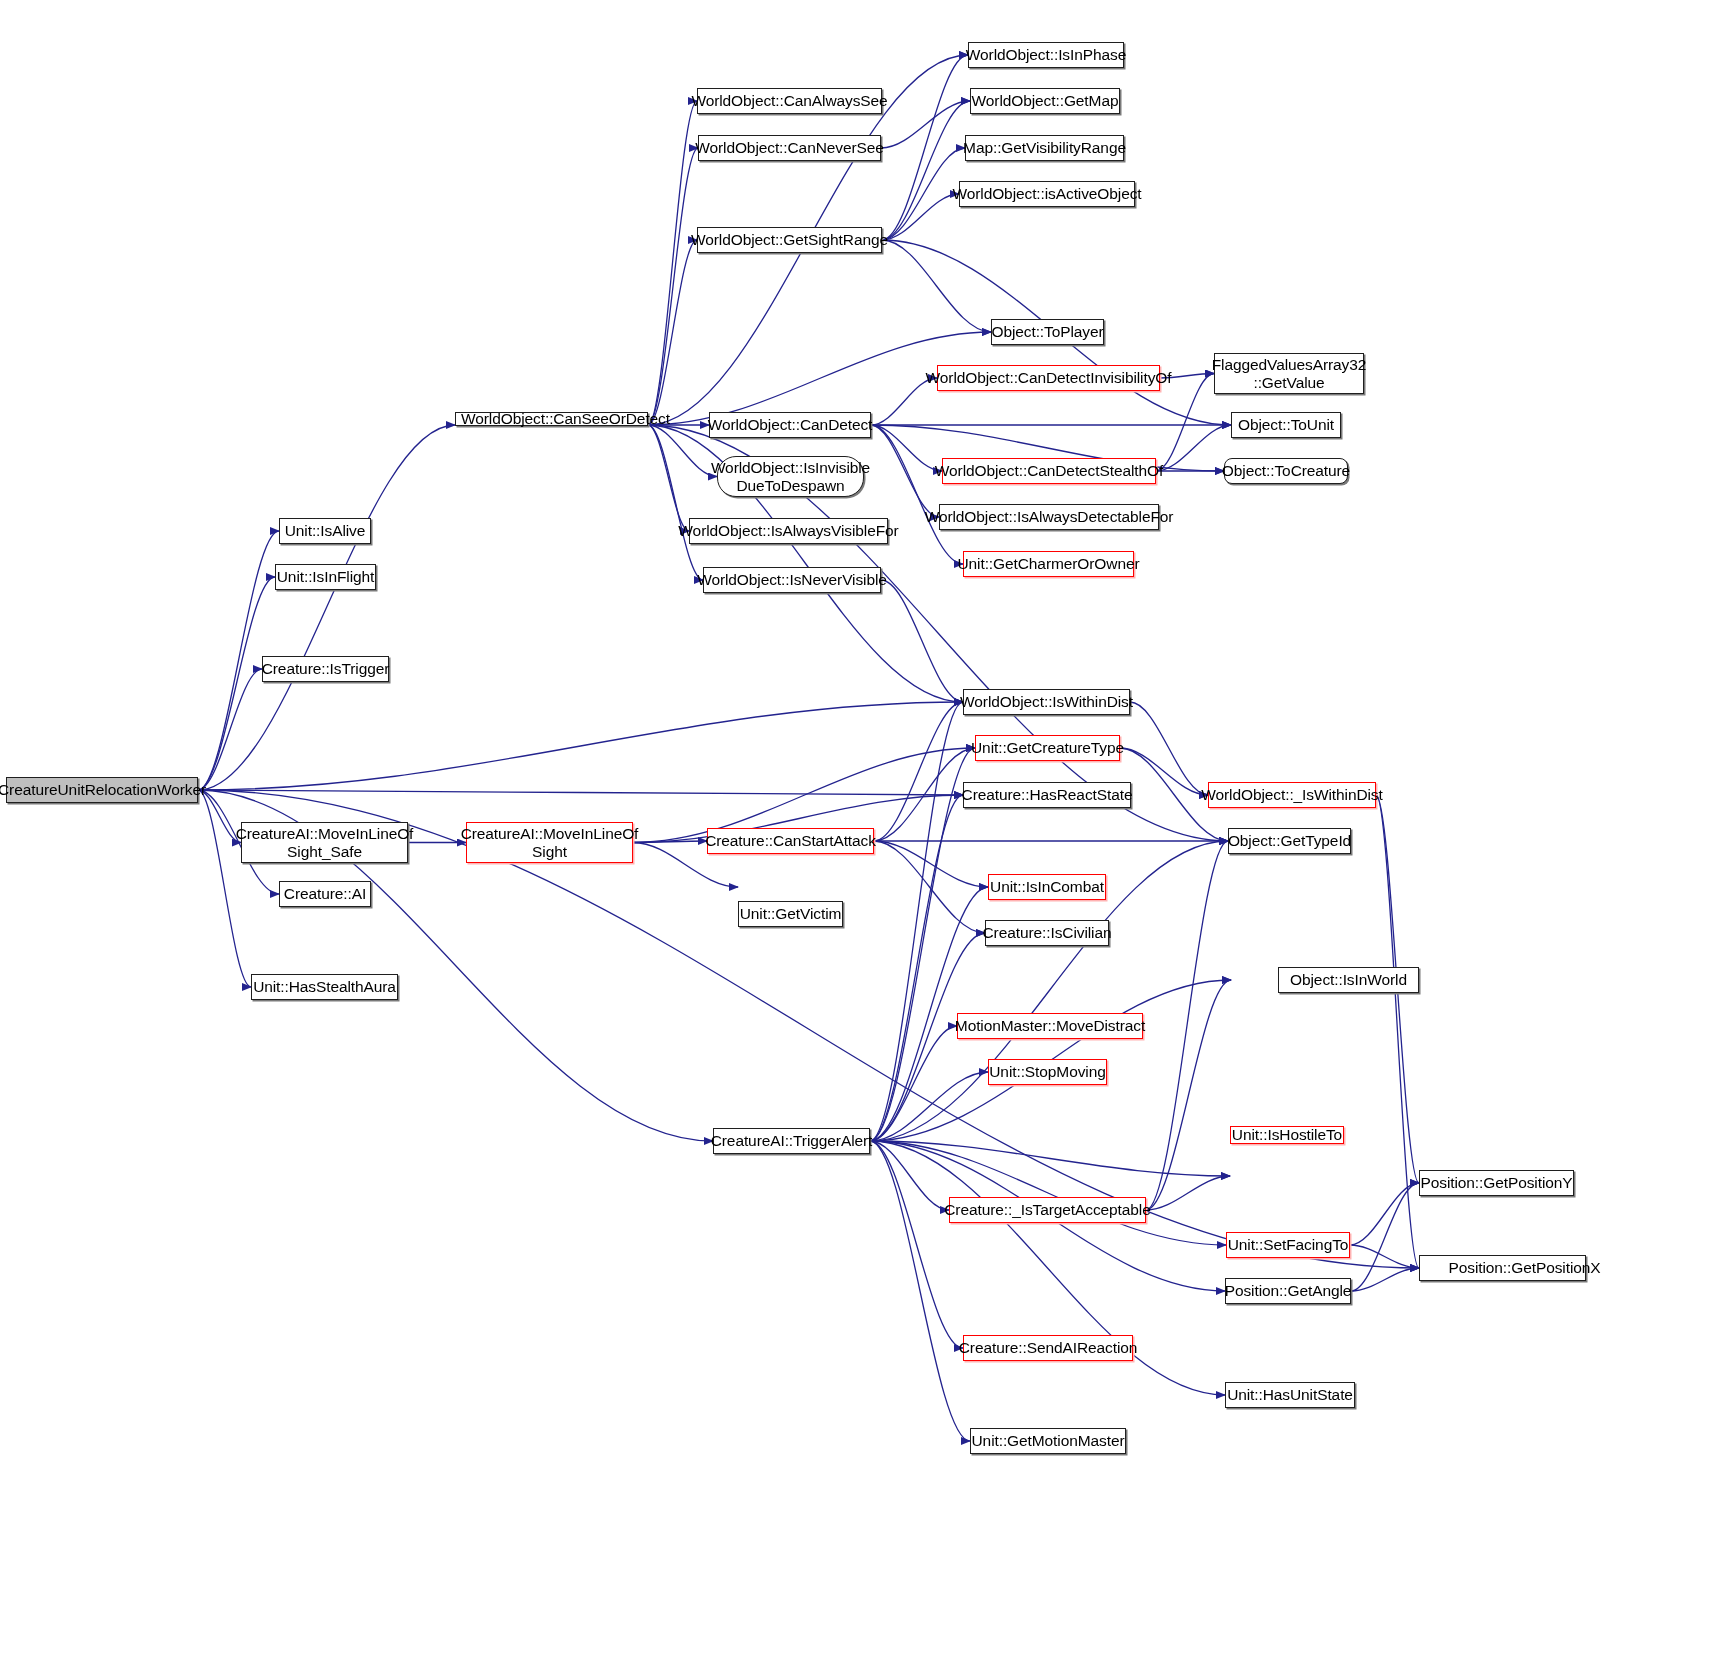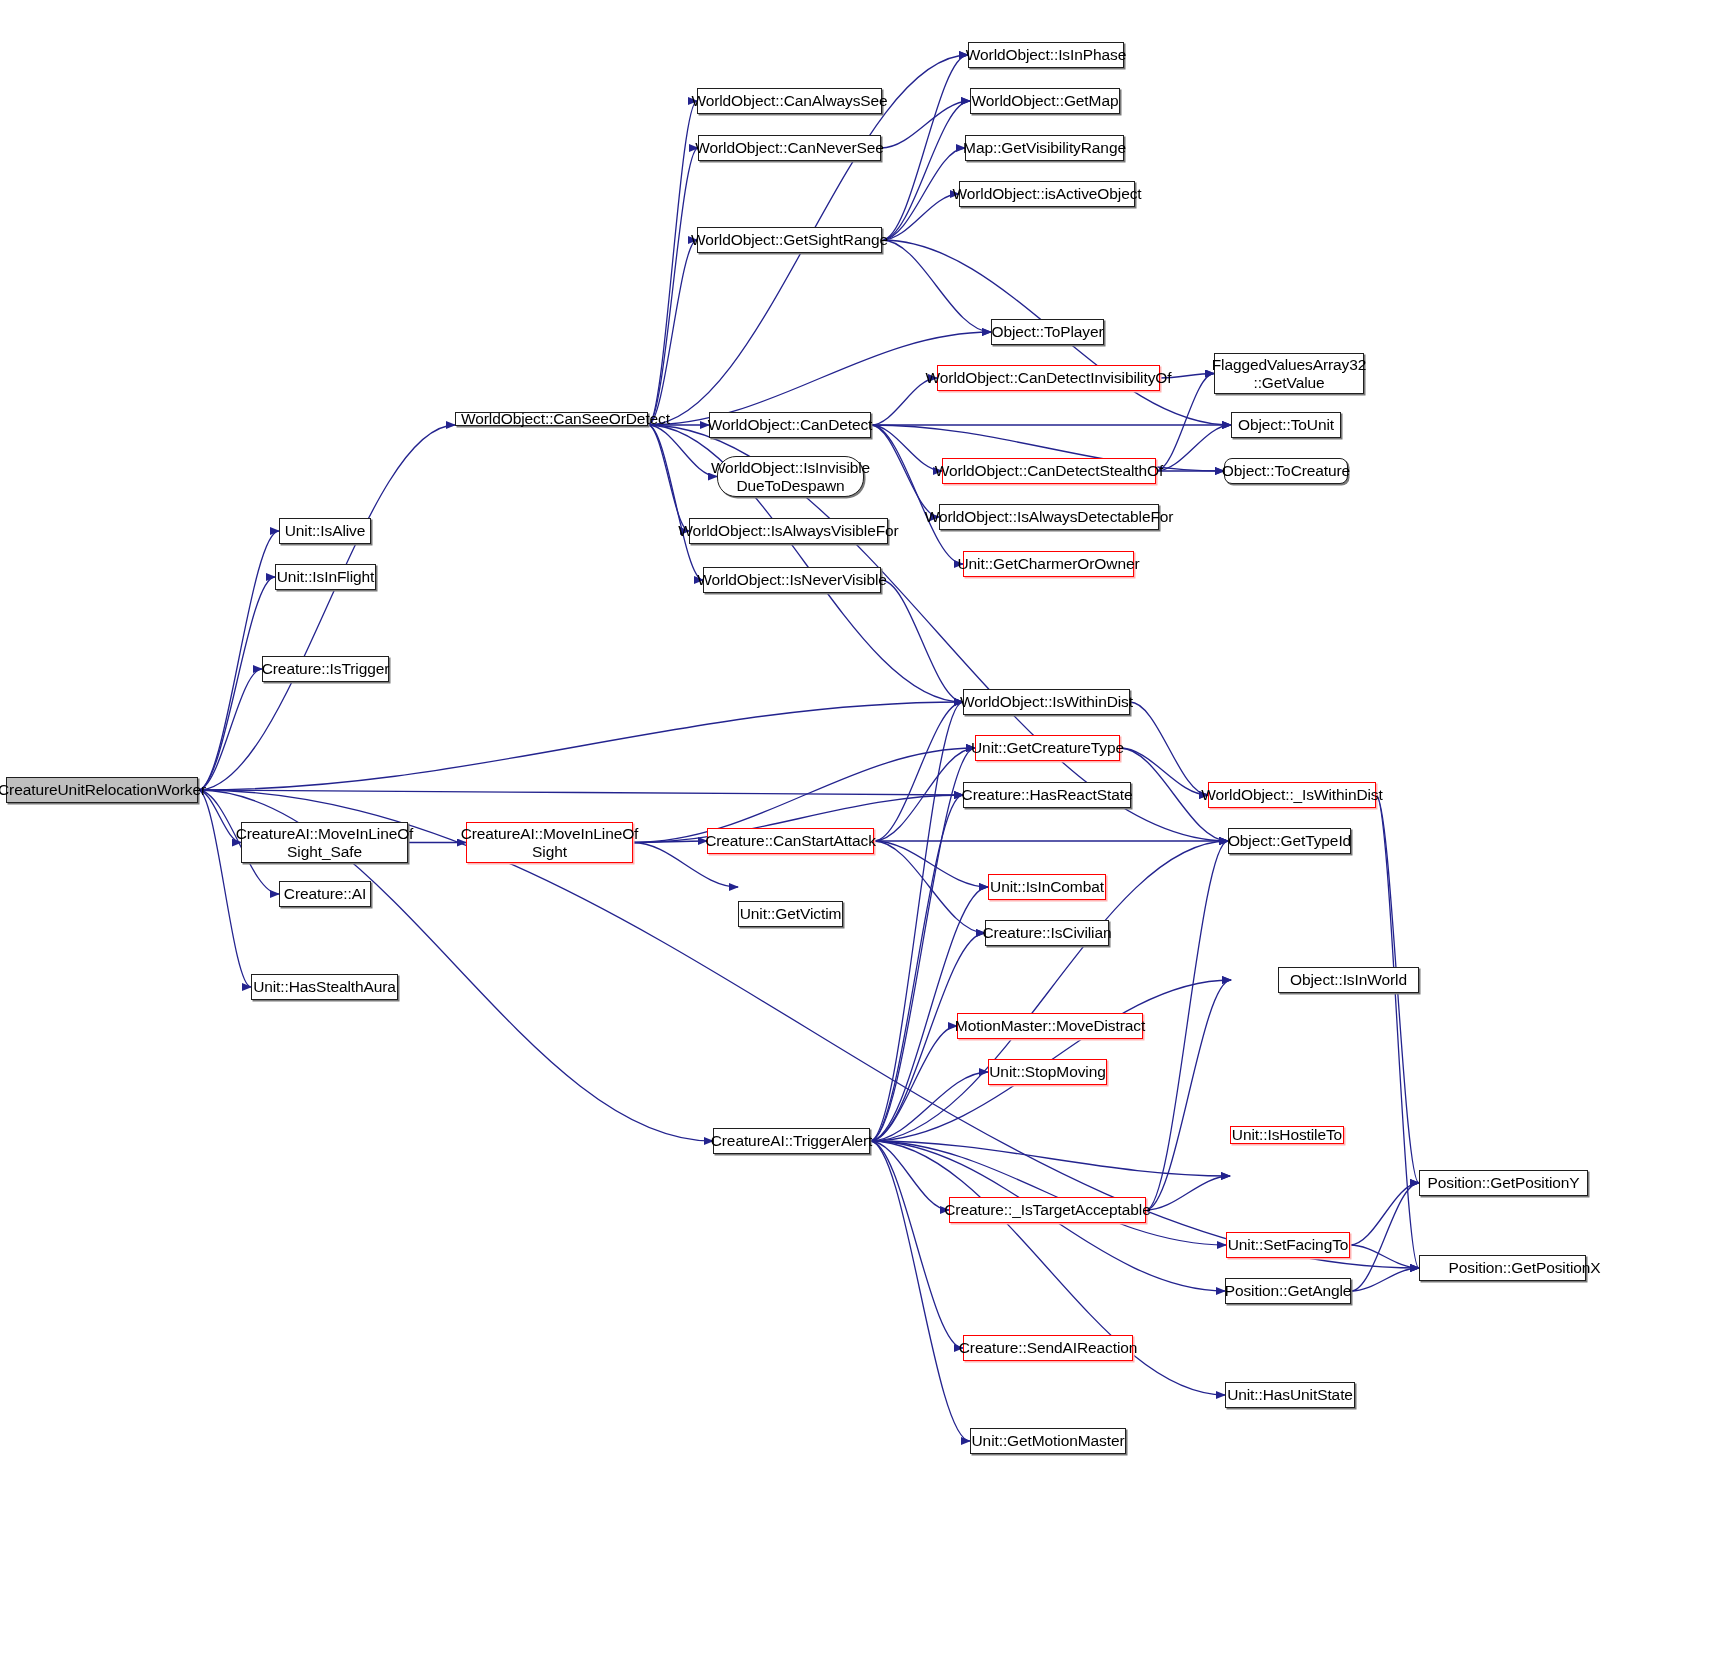--- a/index.html
+++ b/index.html
@@ -182,21 +182,21 @@
       <div class="node" style="left: 279px; top: 881px; width: 92px; height: 26px;">Creature::AI</div>
       <div class="node" style="left: 738px; top: 874px; width: 105px; height: 26px; margin-top: 27px;">Unit::GetVictim</div>
       <div class="node red" style="left: 988px; top: 874px; width: 118px; height: 26px;">Unit::IsInCombat</div>
       <div class="node" style="left: 985px; top: 920px; width: 124px; height: 26px;">Creature::IsCivilian</div>
       <div class="node" style="left: 1231px; top: 967px; width: 141px; height: 26px; margin-left: 47px;">Object::IsInWorld</div>
       <div class="node" style="left: 251px; top: 974px; width: 147px; height: 26px;">Unit::HasStealthAura</div>
       <div class="node red" style="left: 957px; top: 1013px; width: 186px; height: 26px;">MotionMaster::MoveDistract</div>
       <div class="node red" style="left: 988px; top: 1059px; width: 119px; height: 26px;">Unit::StopMoving</div>
       <div class="node" style="left: 713px; top: 1128px; width: 157px; height: 26px;">CreatureAI::TriggerAlert</div>
       <div class="node red" style="left: 1230px; top: 1126px; width: 114px; height: 18px;">Unit::IsHostileTo</div>
-      <div class="node" style="left: 1419px; top: 1170px; width: 169px; height: 26px;">Position::GetPositionY</div>
+      <div class="node" style="left: 1419px; top: 1170px; width: 155px; height: 26px;">Position::GetPositionY</div>
       <div class="node red" style="left: 949px; top: 1197px; width: 197px; height: 26px;">Creature::_IsTargetAcceptable</div>
       <div class="node red" style="left: 1226px; top: 1232px; width: 124px; height: 26px;">Unit::SetFacingTo</div>
       <div class="node" style="left: 1419px; top: 1255px; width: 167px; height: 26px; padding-left: 48px;">Position::GetPositionX</div>
       <div class="node" style="left: 1225px; top: 1278px; width: 126px; height: 26px;">Position::GetAngle</div>
       <div class="node red" style="left: 963px; top: 1335px; width: 170px; height: 26px;">Creature::SendAIReaction</div>
       <div class="node" style="left: 1225px; top: 1382px; width: 130px; height: 26px;">Unit::HasUnitState</div>
       <div class="node" style="left: 970px; top: 1428px; width: 156px; height: 26px;">Unit::GetMotionMaster</div>
     </div>
 </div>
 

